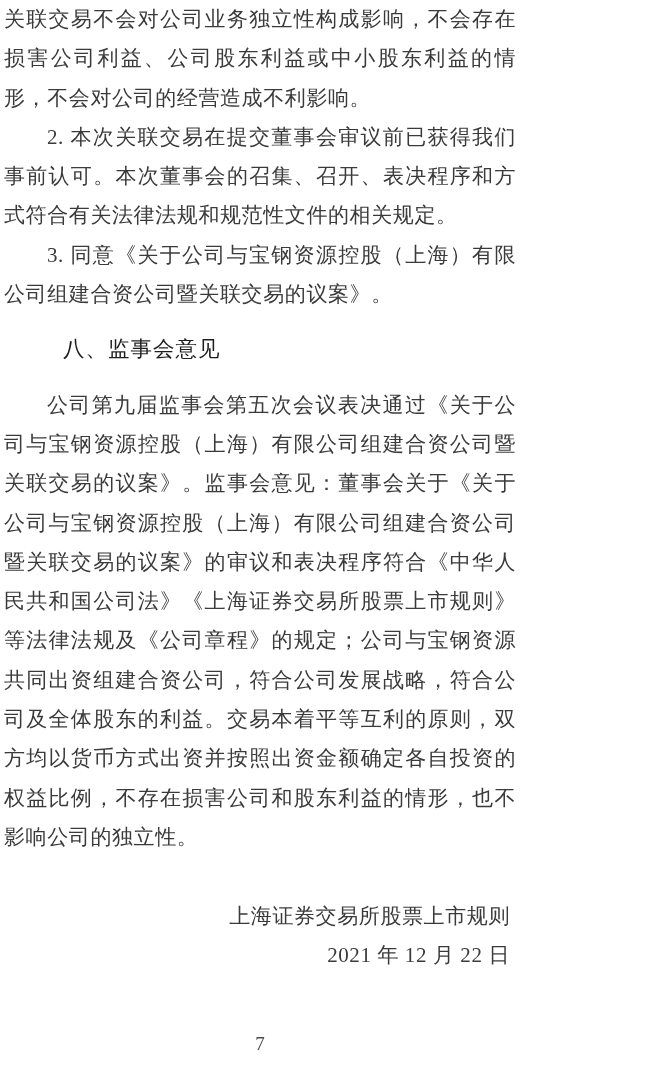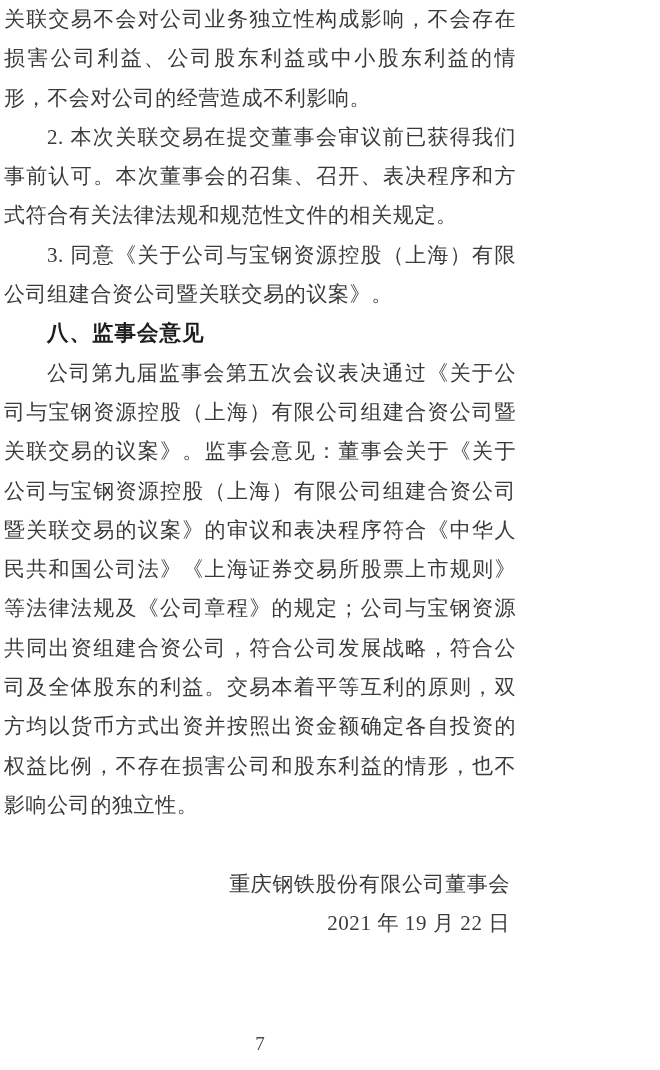--- a/index.html
+++ b/index.html
@@ -25,25 +25,25 @@
     font-size: 21px;
     line-height: 39.3px;
     letter-spacing: 0.6px;
     text-align: justify;
     word-break: break-all;
   }
   .indent {
     text-indent: 43px;
   }
   .heading {
-    margin: 0;
+    margin: 16px;
     font-size: 21.5px;
     line-height: 39.3px;
     letter-spacing: 1px;
-    font-weight: 700;
+    font-weight: 400;
     text-indent: 43px;
     color: #1e1e1e;
     font-family: "Liberation Sans", "DejaVu Sans", sans-serif;
   }
   .closing {
     margin-top: 39.3px;
   }
   .sig {
     margin: 0;
     font-size: 21px;
@@ -69,17 +69,17 @@
 </head>
 <body>
 
 <div class="page">
   <div class="textblock">
     <p class="para">关联交易不会对公司业务独立性构成影响，不会存在损害公司利益、公司股东利益或中小股东利益的情形，不会对公司的经营造成不利影响。</p>
     <p class="para indent">2. 本次关联交易在提交董事会审议前已获得我们事前认可。本次董事会的召集、召开、表决程序和方式符合有关法律法规和规范性文件的相关规定。</p>
     <p class="para indent">3. 同意《关于公司与宝钢资源控股（上海）有限公司组建合资公司暨关联交易的议案》。</p>
     <h2 class="heading">八、监事会意见</h2>
     <p class="para indent">公司第九届监事会第五次会议表决通过《关于公司与宝钢资源控股（上海）有限公司组建合资公司暨关联交易的议案》。监事会意见：董事会关于《关于公司与宝钢资源控股（上海）有限公司组建合资公司暨关联交易的议案》的审议和表决程序符合《中华人民共和国公司法》《上海证券交易所股票上市规则》等法律法规及《公司章程》的规定；公司与宝钢资源共同出资组建合资公司，符合公司发展战略，符合公司及全体股东的利益。交易本着平等互利的原则，双方均以货币方式出资并按照出资金额确定各自投资的权益比例，不存在损害公司和股东利益的情形，也不影响公司的独立性。</p>
-    <p class="sig sig-first">重庆钢铁股份有限公司董事会</p>
-    <p class="sig">2021 年 19 月 22 日</p>
+    <p class="sig sig-first">上海证券交易所股票上市规则</p>
+    <p class="sig">2021 年 12 月 22 日</p>
   </div>
   <div class="pagenum">7</div>
 </div>
 
 </body></html>

